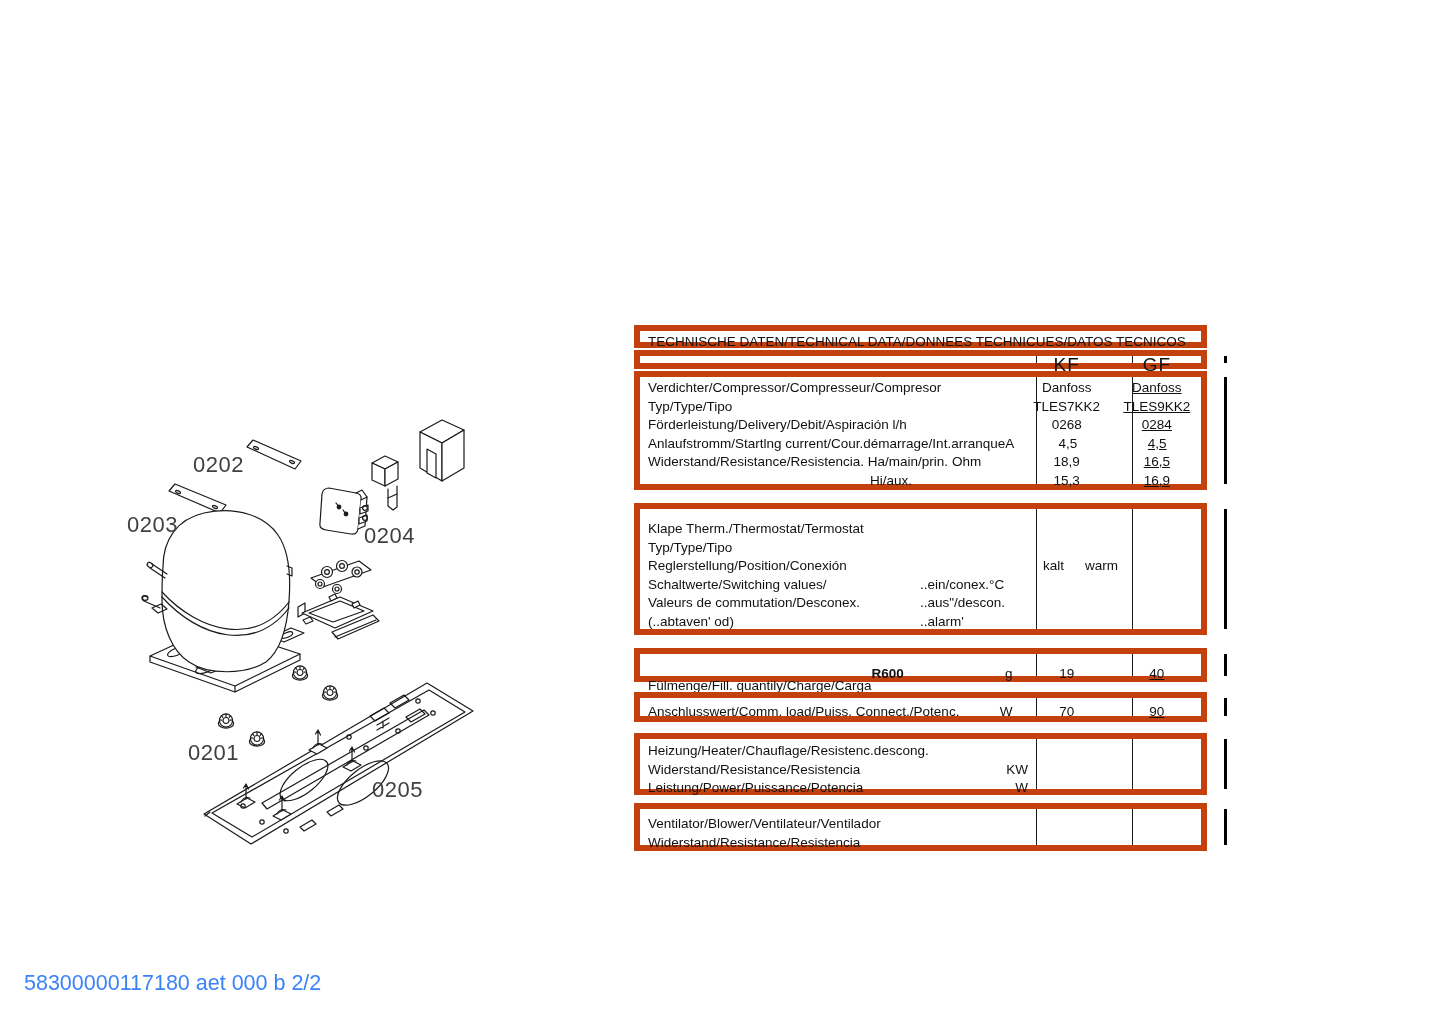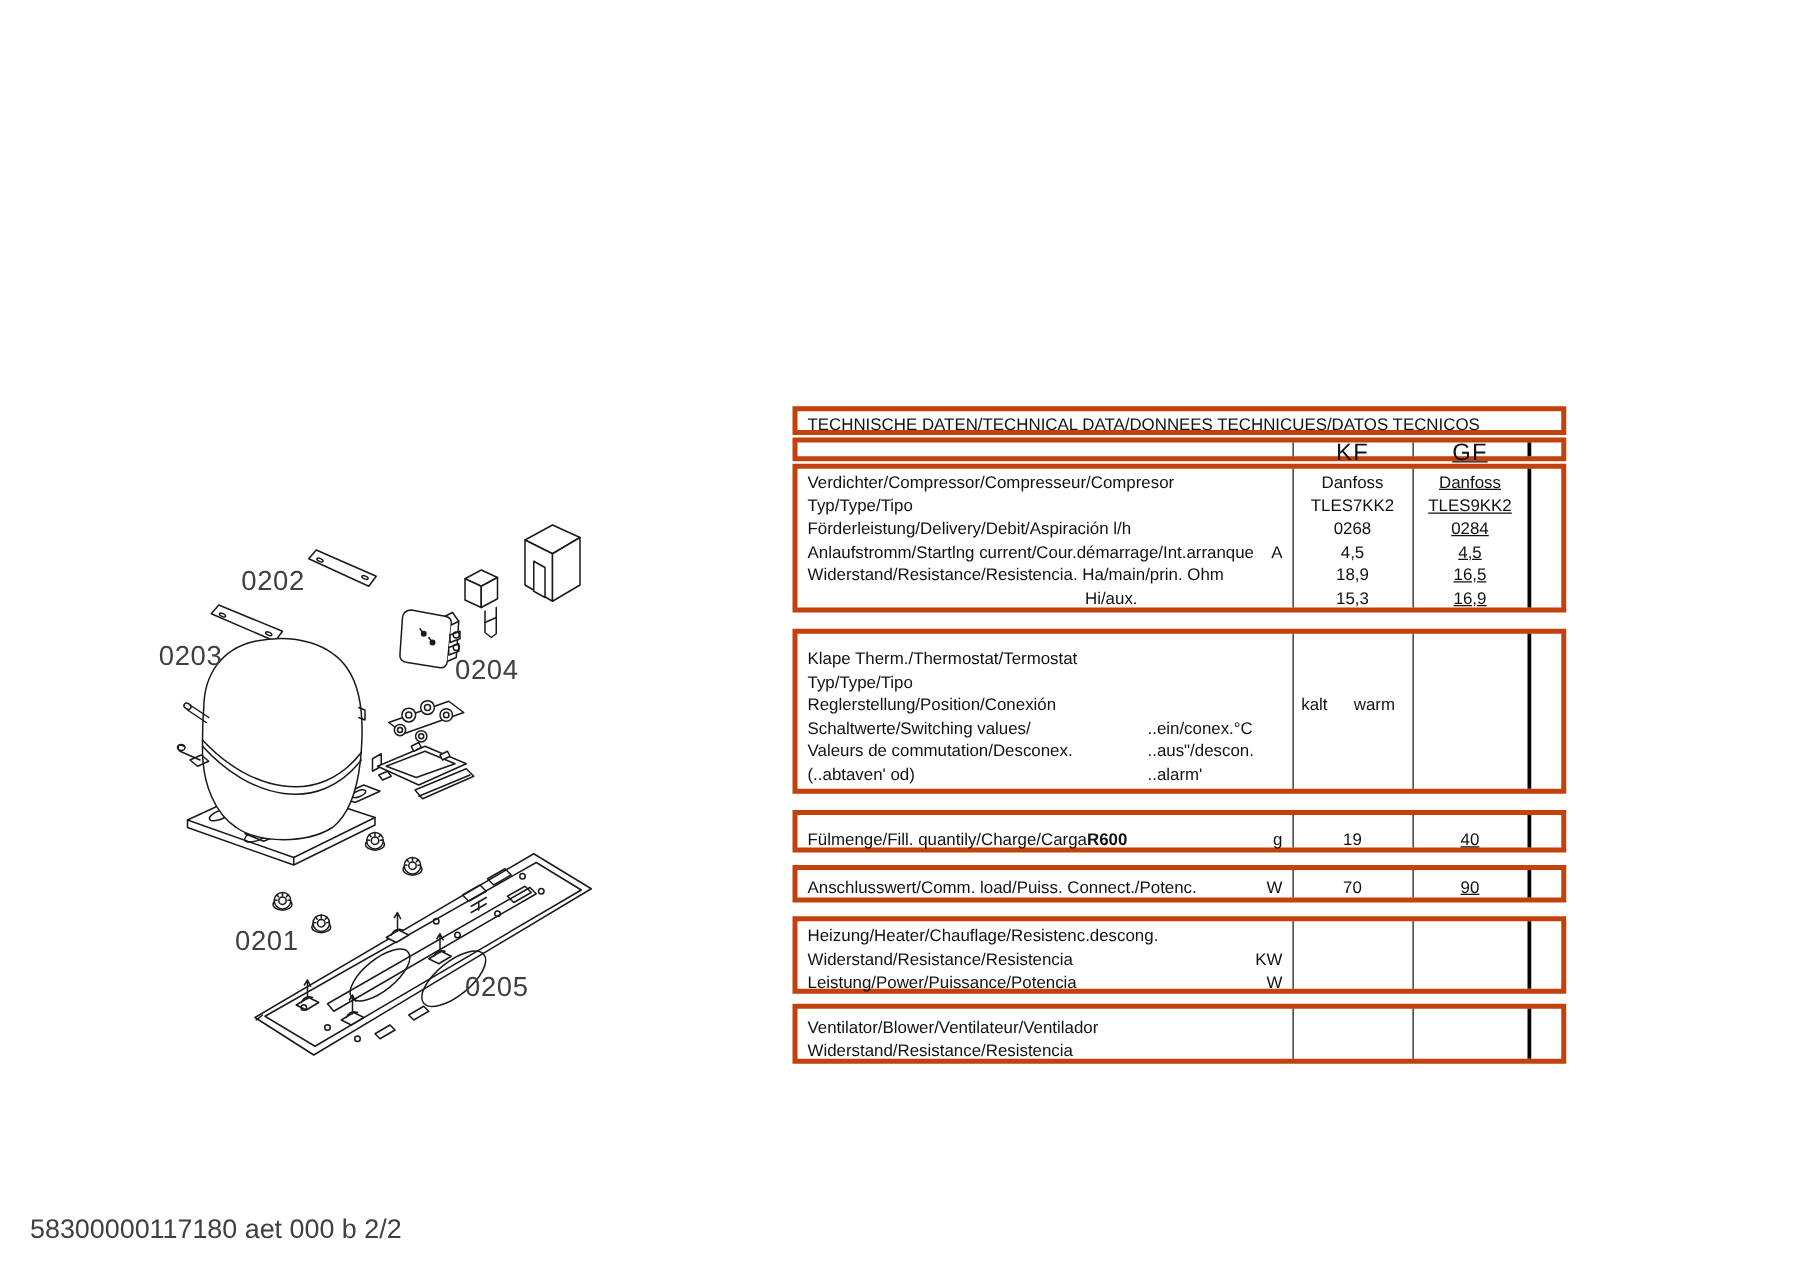--- a/index.html
+++ b/index.html
@@ -1,30 +1,30 @@
 <!DOCTYPE html>
 <html><head>
 <meta charset="utf-8">
 <style>
   html,body{margin:0;padding:0;background:#fff;}
   body{width:1442px;height:1019px;position:relative;overflow:hidden;
        font-family:"Liberation Sans",sans-serif;color:#111;}
   .page{position:absolute;inset:0;background:#fff;}
   svg.diagram{position:absolute;left:0;top:0;}
   .part-label{position:absolute;font-size:22px;color:#404040;letter-spacing:.5px;}
-  .footer{position:absolute;left:24px;top:971px;font-size:21.5px;color:#404040;}
+  .footer{position:absolute;left:24px;top:971px;font-size:21.5px;color:#3b82f6;}
   
-  .sect{position:absolute;left:634px;width:619px;border:4px solid #c2410c;
+  .sect{position:absolute;left:634px;width:573px;border:6px solid #c2410c;
         box-sizing:border-box;background:#fff;}
   .vl{position:absolute;top:0;bottom:0;width:1px;background:#1b1b1b;}
   .vl.thick{width:3px;background:#000;}
   .row{display:flex;height:18.5px;line-height:18.5px;font-size:13.5px;}
   .lab{width:396px;box-sizing:border-box;padding:0 8px;display:flex;}
   .lt{flex:1;white-space:nowrap;}
-  .lt0{flex:none;white-space:nowrap;}
+  .lt0{flex:none;white-space:nowrap;margin-top:12px;}
   .mid{white-space:nowrap;font-weight:bold;}
   .sp{flex:1;}
   .rt{width:108px;white-space:nowrap;}
   .un{text-align:right;white-space:nowrap;}
   .kf{width:96px;text-align:center;}
   .gf{width:92px;text-align:center;text-decoration:underline;}
   .kfpair{width:96px;display:flex;justify-content:space-between;
           box-sizing:border-box;padding:0 14px 0 7px;gap:16px;}
   .trow{font-size:13.5px;line-height:18px;padding:2px 0 0 8px;white-space:nowrap;}
   .hbig{font-size:19px;line-height:17px;letter-spacing:1px;}

